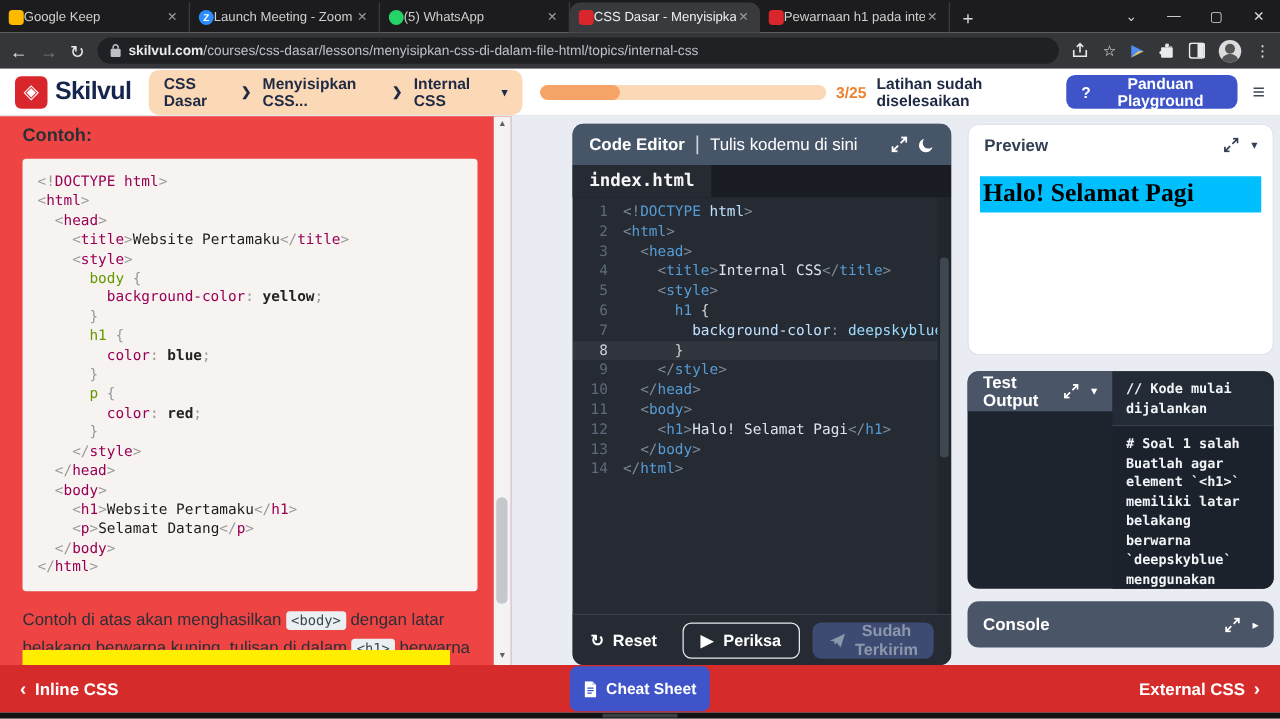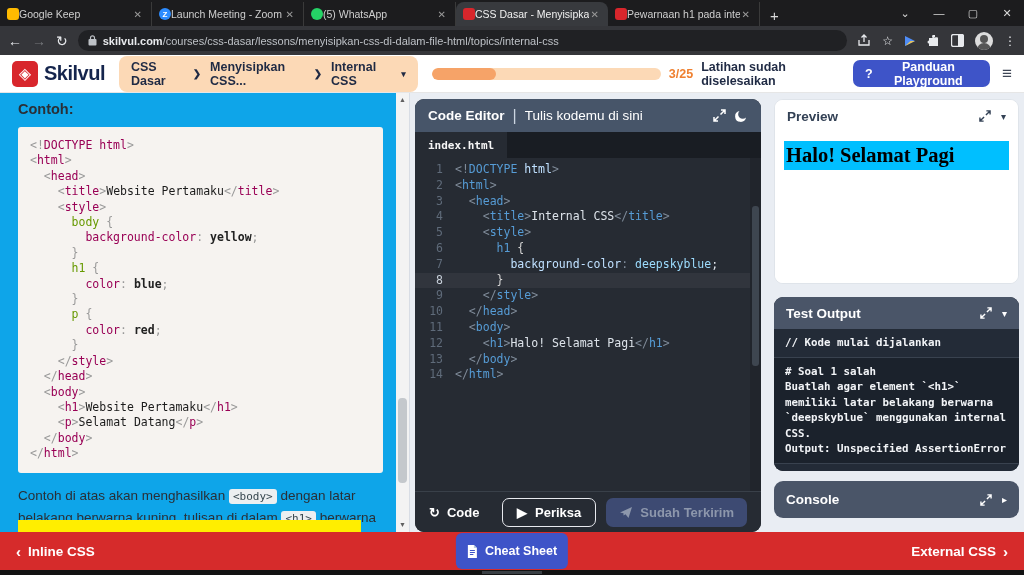--- a/index.html
+++ b/index.html
@@ -47,49 +47,49 @@
   .ptext { color:#1f2a44; font-size:12.5px; font-weight:bold; }
   .hdr-right { margin-left:auto; display:flex; align-items:center; gap:12px; }
   .btn-guide { background:#3e54c8; color:#fff; border:none; border-radius:7px; height:27px; padding:0 12px; font-size:12.5px; font-weight:bold; display:flex; align-items:center; gap:6px; font-family:inherit; }
   .qmark { font-weight:bold; }
   .burger { color:#3f4756; font-size:17px; }
 
   
   .main { height:439px; display:flex; background:#e9edf3; }
 
   
-  .lesson { width:410px; background:#0ea5e9; border-right:1px solid #d8dde5; position:relative; padding:8px 26px 0 18px; overflow:hidden; }
+  .lesson { width:410px; background:#ef4444; border-right:1px solid #d8dde5; position:relative; padding:8px 26px 0 18px; overflow:hidden; }
   .lesson h3 { font-size:14.5px; color:#2a2f36; font-weight:bold; margin-bottom:10px; }
   .lesson .codeblock { background:#f6f3f0; border-radius:3px; padding:11px 12px; font-family:"DejaVu Sans Mono", monospace; font-size:11.5px; line-height:15.4px; white-space:pre; margin-bottom:12px; }
   .lesson .tk-pn { color:#999; }
   .lesson .tk-tg { color:#990055; }
   .lesson .tk-sel { color:#669900; }
   .lesson .tk-pr { color:#990055; }
   .lesson .tk-vl { color:#222; font-weight:bold; }
   .lesson .tk-tx { color:#1b1b1b; }
   .lesson p.expl { font-size:13.5px; line-height:21px; color:#2a2f36; }
   .lesson p.expl code { background:#eceff1; border-radius:3px; padding:1px 4px; font-family:"DejaVu Sans Mono", monospace; font-size:11px; color:#37474f; }
   .yellowstrip { position:absolute; left:18px; right:48px; bottom:0; height:12px; background:#ffee00; }
   .vscroll { position:absolute; top:0; right:0; width:13px; bottom:0; background:#f3f3f3; }
   .vscroll .arr { position:absolute; left:0; width:13px; height:14px; color:#606060; font-size:7px; text-align:center; line-height:14px; }
   .vscroll .arr.up { top:0; }
   .vscroll .arr.dn { bottom:0; }
   .vscroll .thumb { position:absolute; left:2px; width:9px; background:#c4c8cc; border-radius:4px; }
 
   
   .editorcol { flex:1; padding:6px 5px 0 5px; }
-  .edcard { background:#262b33; border-radius:9px; height:433px; display:flex; flex-direction:column; overflow:hidden; }
+  .edcard { background:#262b33; border-radius:9px; height:433px; display:flex; flex-direction:column; overflow:hidden;margin-left:44px; }
   .edhdr { background:#475569; height:33px; display:flex; align-items:center; padding:0 13px; color:#fff; gap:8px; }
   .edhdr .t1 { font-weight:bold; font-size:13.5px; }
   .edhdr .pipe { color:#cbd5e1; }
   .edhdr .t2 { font-size:13.5px; }
   .edhdr .sp { flex:1; }
   .icbtn { color:#fff; display:flex; align-items:center; }
   .filebar { background:#191d23; height:26px; display:flex; align-items:flex-end; }
-  .filetab { background:#262b33; color:#f5f5f5; font-family:"DejaVu Sans Mono", monospace; font-size:11px; font-weight:bold; padding:0 13px; height:26px; display:flex; align-items:center; }
+  .filetab { background:#262b33; color:#f5f5f5; font-family:"DejaVu Sans Mono", monospace; font-size:14px; font-weight:bold; padding:0 13px; height:26px; display:flex; align-items:center; }
   .edbody { flex:1; position:relative; font-family:"DejaVu Sans Mono", monospace; font-size:11.5px; line-height:15.8px; padding-top:4px; overflow:hidden; }
   .edline { display:flex; height:15.8px; }
   .edline.cur { background:rgba(255,255,255,0.05); }
   .gut { width:40px; text-align:right; padding-right:12px; color:#5f6b7a; flex:0 0 40px; }
   .edline.cur .gut { color:#c8d0da; }
   .ecode { white-space:pre; }
   .ed .tk-pn { color:#7f8b99; }
   .ed .tk-tg { color:#569cd6;text-align:center; }
   .ed .tk-tx { color:#dde3ea; }
   .ed .tk-pr { color:#bfe0ff; }
@@ -107,21 +107,21 @@
   .rightcol { width:258px; padding:6px 5px 0 8px; display:flex; flex-direction:column; }
   .card { background:#fff; border:1px solid #dfe4ea; border-radius:9px; overflow:hidden; }
   .cardhdr { height:32px; display:flex; align-items:center; padding:0 12px; gap:10px; }
   .cardhdr .ttl { font-size:13.5px; font-weight:bold; }
   .cardhdr .sp { flex:1; }
   .prevcard { height:185px; }
   .prevhdr { color:#334155; background:#fff; }
   .prevhdr .icbtn { color:#334155; }
   .prevbody { background:#fff; height:152px; padding:9px; }
   .prevh1 { font-family:"Liberation Serif", serif; font-weight:bold; font-size:20.5px; color:#000; background:#00bfff; padding:1px 2px; line-height:27px; }
-  .tocard { margin-top:13px; height:174px; background:#1d242e; border:none; display:flex; flex-direction:column; }
+  .tocard { margin-top:13px; height:174px; background:#1d242e; border:none; display:flex; flex-direction:row; }
   .darkhdr { background:#4a5568; color:#fff; flex:0 0 32px; }
   .tobody { flex:1; font-family:"DejaVu Sans Mono", monospace; font-size:10.8px; font-weight:bold; color:#f2f4f7; }
   .torow { padding:6px 11px; border-bottom:1px solid #39424f; background:#232b37; line-height:15.5px; }
   .torow.blk { background:#1b222c; }
   .conscard { margin-top:10px; background:#4a5568; border:none; height:37px; }
   .conshdr { height:37px; color:#fff; }
 
   
   .footer { height:38px; background:#d62b2b; display:flex; align-items:center; padding:0 16px; position:relative; }
   .fnav { color:#fff; font-size:13.5px; font-weight:bold; display:flex; align-items:center; gap:7px; }
@@ -341,21 +341,21 @@
             <span class="gut">14</span>
             <span class="ecode"><span class="tk-pn">&lt;/</span><span class="tk-tg">html</span><span class="tk-pn">&gt;</span></span>
           </div>
           <div class="edscroll">
           <div class="thumb" style="top:48px;height:160px;"></div>
         </div>
         </div>
       <div class="edfoot">
         <button class="btn-reset">
           <span>↻</span>
-          <span>Code</span>
+          <span>Reset</span>
         </button>
         <span class="sp"></span>
         <button class="btn-check">
           <span>▶</span>
           <span>Periksa</span>
         </button>
         <button class="btn-sent">
           <span>
             <svg width="14" height="13" viewBox="0 0 14 13">
                 <path d="M1 6.5L13 1 9.5 12 6.5 8.2 4.5 9.5V7.2z" fill="#8d97ac"></path>

